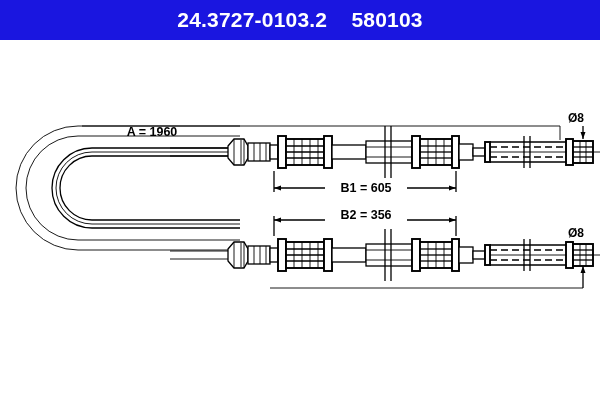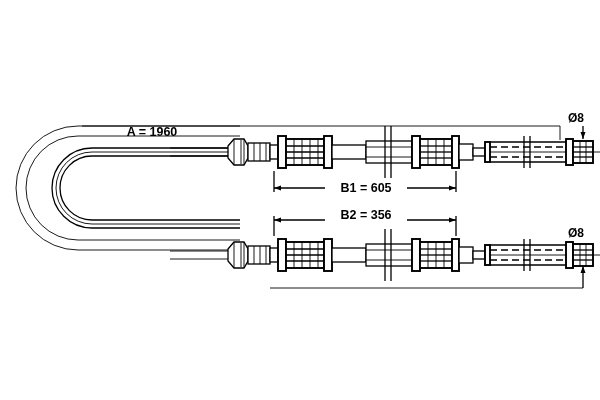--- a/index.html
+++ b/index.html
@@ -60,20 +60,23 @@
     font-size: 12px;
     font-weight: bold;
     fill: #000000;
   }
 </style>
 </head>
 <body>
 
 <div id="page">
 
+  <div id="header-bar">
+    <span id="header-title">24.3727-0103.2    580103</span>
+  </div>
 
   <div id="drawing-area">
     <svg class="dwg" width="600" height="360" viewBox="0 0 600 360">
 
       <g>
 
         <path class="ln thin" d="M 240 86 L 78 86 A 62 62 0 0 0 78 210 L 240 210"></path>
 
         <path class="ln thin" d="M 240 96 L 78 96 A 52 52 0 0 0 78 200 L 240 200"></path>
       </g>

